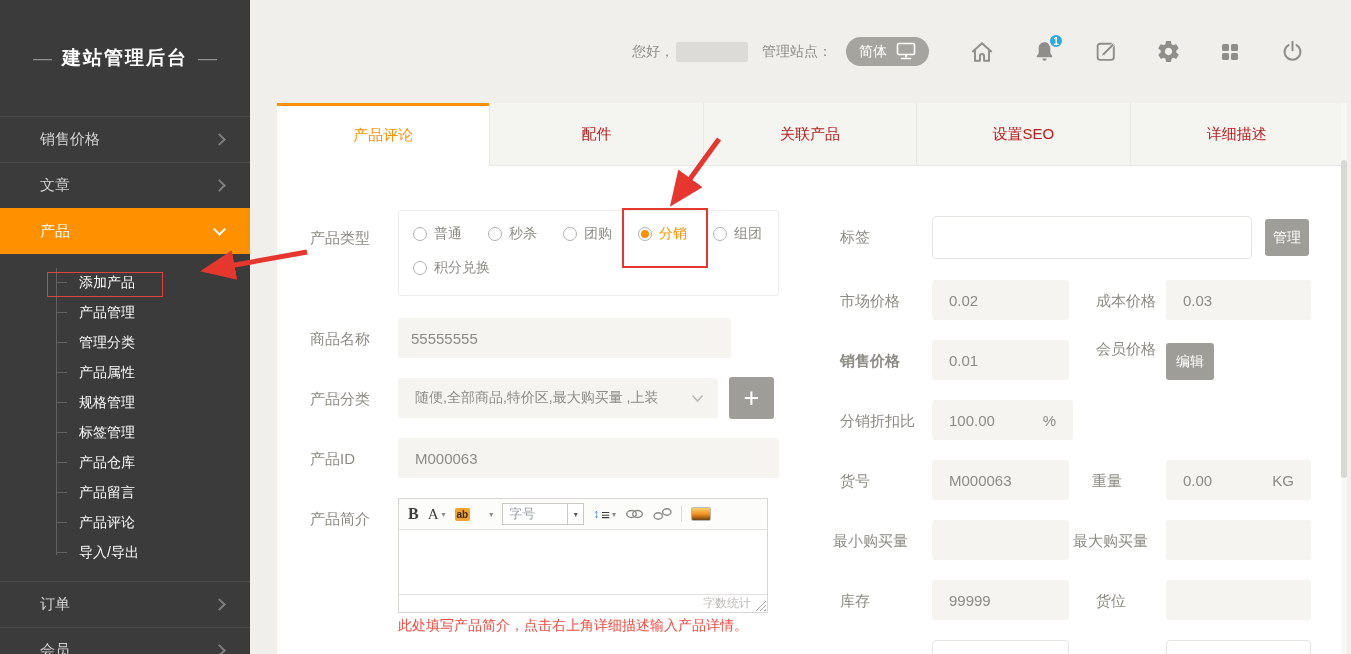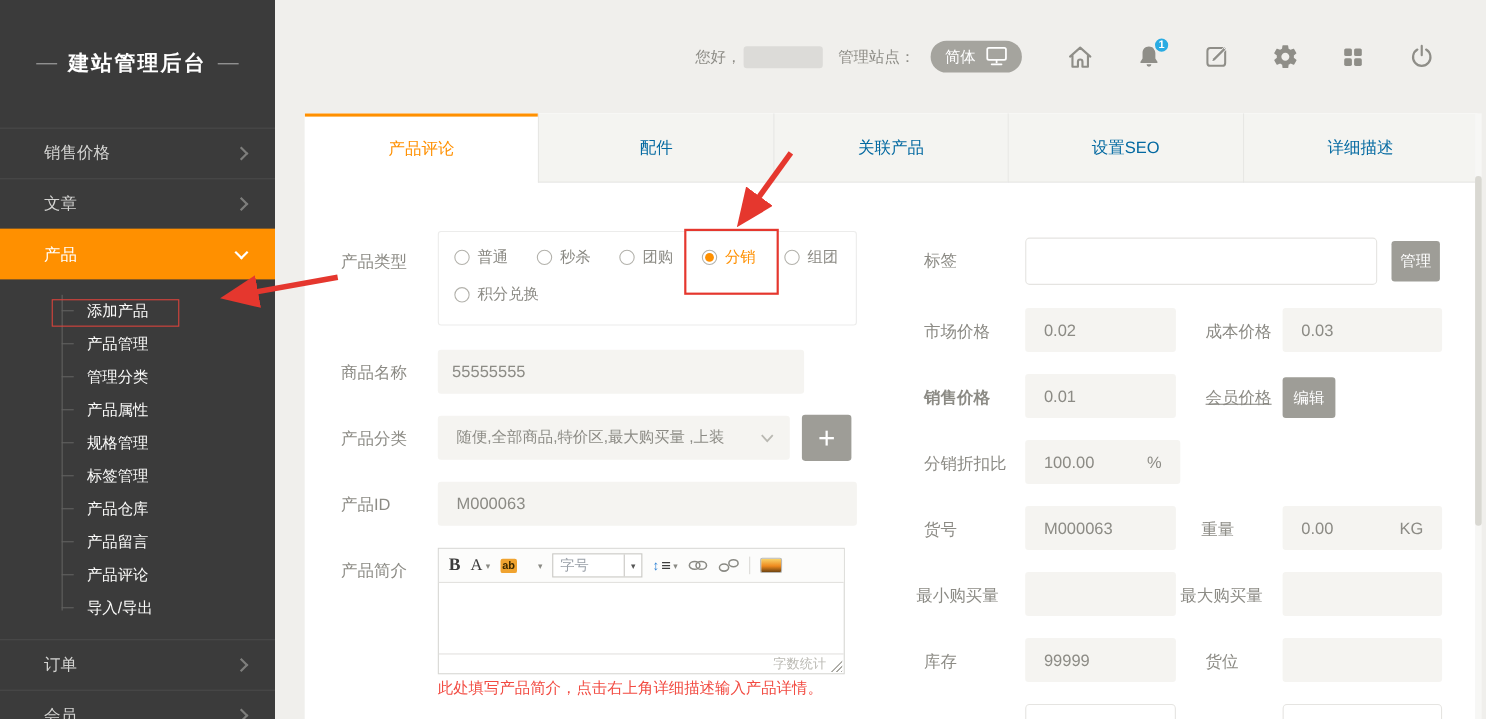--- a/index.html
+++ b/index.html
@@ -25,21 +25,21 @@
   .redacted { width:72px; height:20px; background:#dcdbd8; border-radius:3px; margin:0 14px 0 2px; filter:blur(0.5px); }
   .manage-label { margin-right:14px; }
   .lang-pill { display:flex; align-items:center; gap:9px; background:#a5a49e; color:#fff; font-size:14px; border-radius:15px; padding:5px 13px; margin-right:40px; cursor:pointer; border:none; }
   .top-icons { display:flex; align-items:center; gap:36px; }
   .ticon { position:relative; width:26px; height:26px; display:flex; align-items:center; justify-content:center; cursor:pointer; }
   .badge { position:absolute; top:-6px; right:-7px; min-width:16px; height:16px; background:#29abe2; border:2px solid #f0efec; border-radius:50%; color:#fff; font-size:10px; line-height:13px; text-align:center; font-weight:bold; }
 
   
   .card { position:absolute; left:277px; top:103px; width:1066px; height:551px; background:#fff; overflow:hidden; z-index:1; }
   .tabs { display:flex; height:63px; }
-  .tab { flex:1; display:flex; align-items:center; justify-content:center; font-size:15px; color:#0369a1; background:#f4f4f1; border-left:1px solid #e7e7e4; border-bottom:1px solid #e7e7e4; cursor:pointer; }
+  .tab { flex:1; display:flex; align-items:center; justify-content:center; font-size:15px; color:#b91c1c; background:#f4f4f1; border-left:1px solid #e7e7e4; border-bottom:1px solid #e7e7e4; cursor:pointer; }
   .tab:first-child { border-left:none; }
   .tab.active { background:#fff; color:#ff9000; border-bottom-color:#fff; border-top:3px solid #ff9000; }
 
   
   .lbl { position:absolute; color:#8c8b85; font-size:15px; white-space:nowrap; }
   .input-gray { position:absolute; background:#f5f4f1; border:none; border-radius:3px; color:#8c8b85; font-size:15px; padding:0 17px; display:flex; align-items:center; }
   input.input-gray { outline:none; }
   .input-white { position:absolute; background:#fff; border:1px solid #e5e4e1; border-radius:4px; color:#8c8b85; font-size:15px; padding:0 14px; outline:none; }
   .btn-gray { position:absolute; background:#9e9d97; color:#fff; font-size:14px; border:none; border-radius:3px; display:flex; align-items:center; justify-content:center; cursor:pointer; }
   .suffix { color:#8c8b85; font-size:15px; }
@@ -287,21 +287,21 @@
     <input class="input-white" style="left: 655px; top: 113px; width: 320px; height: 43px;" value="">
     <button class="btn-gray" style="left:988px; top:116px; width:44px; height:37px;">管理</button>
 
     <span class="lbl" style="left:563px; top:189px;">市场价格</span>
     <input class="input-gray" style="left: 655px; top: 177px; width: 137px; height: 40px;" value="0.02">
     <span class="lbl" style="left:819px; top:189px;">成本价格</span>
     <input class="input-gray" style="left: 889px; top: 177px; width: 145px; height: 40px;" value="0.03">
 
     <span class="lbl" style="left:563px; top:249px;font-weight:bold;">销售价格</span>
     <input class="input-gray" style="left: 655px; top: 237px; width: 137px; height: 40px;" value="0.01">
-    <span class="lbl" style="left:819px; top:249px;text-decoration:underline;">会员价格</span>
+    <span class="lbl" style="left:819px; top:237px;">会员价格</span>
     <button class="btn-gray" style="left:889px; top:240px; width:48px; height:37px;">编辑</button>
 
     <span class="lbl" style="left:563px; top:309px;">分销折扣比</span>
     <div class="input-gray" style="left:655px; top:297px; width:141px; height:40px; justify-content:space-between;">
       <span>100.00</span>
       <span class="suffix">%</span>
     </div>
 
     <span class="lbl" style="left:563px; top:369px;">货号</span>
     <input class="input-gray" style="left: 655px; top: 357px; width: 137px; height: 40px;" value="M000063">

